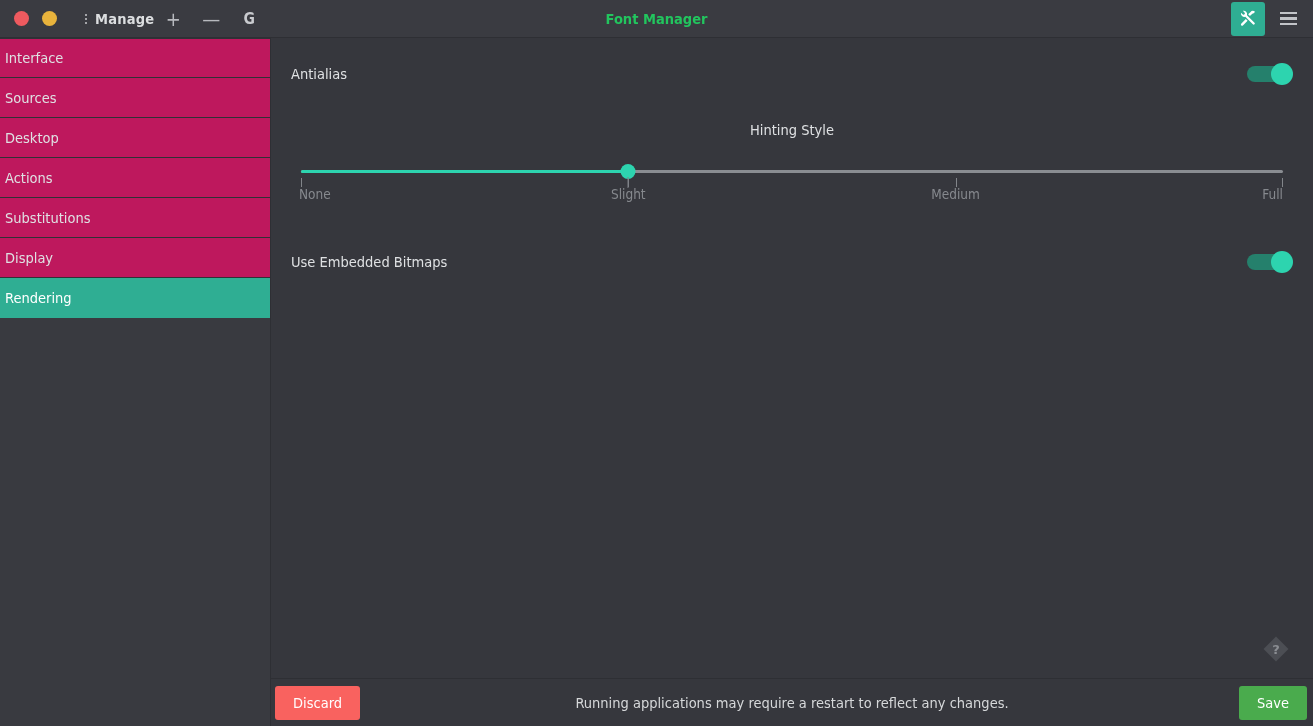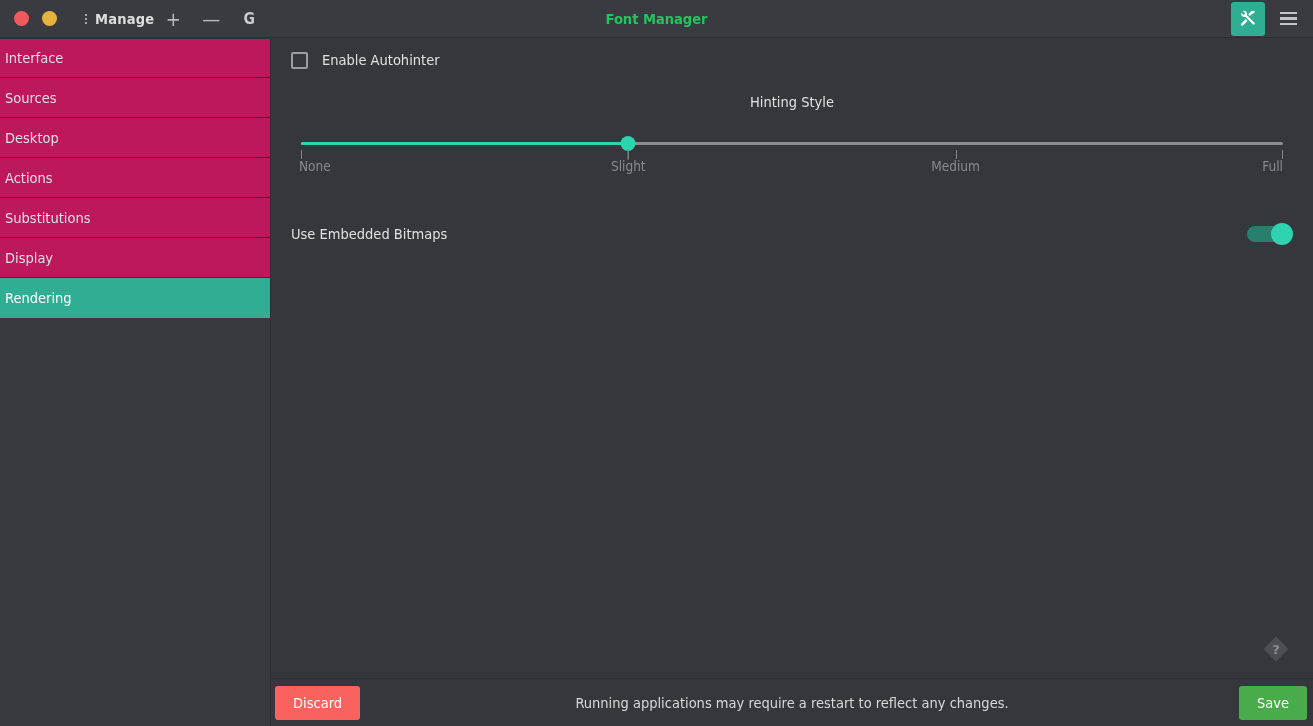--- a/index.html
+++ b/index.html
@@ -412,26 +412,29 @@
       </div>
       <div class="side-item active">
         <span>Rendering</span>
       </div>
       <div class="sidebar-filler"></div>
     </div>
 
     <div class="main">
       <div class="main-scroll">
 
-
-
-        <div class="check-row">
-          <span class="checkbox"></span>
-          <span class="check-label">Enable Autohinter</span>
+        <div class="setting-row">
+          <span class="setting-label">Antialias</span>
+          <span class="toggle">
+            <span class="track"></span>
+            <span class="knob"></span>
+          </span>
         </div>
+
+
 
         <div class="slider-block">
           <div class="slider-title">Hinting Style</div>
 
           <div class="slider-wrap">
             <div class="slider-rail"></div>
             <div class="slider-fill"></div>
 
             <div class="tick" style="left:0%"></div>
             <div class="tick" style="left:33.33%"></div>

